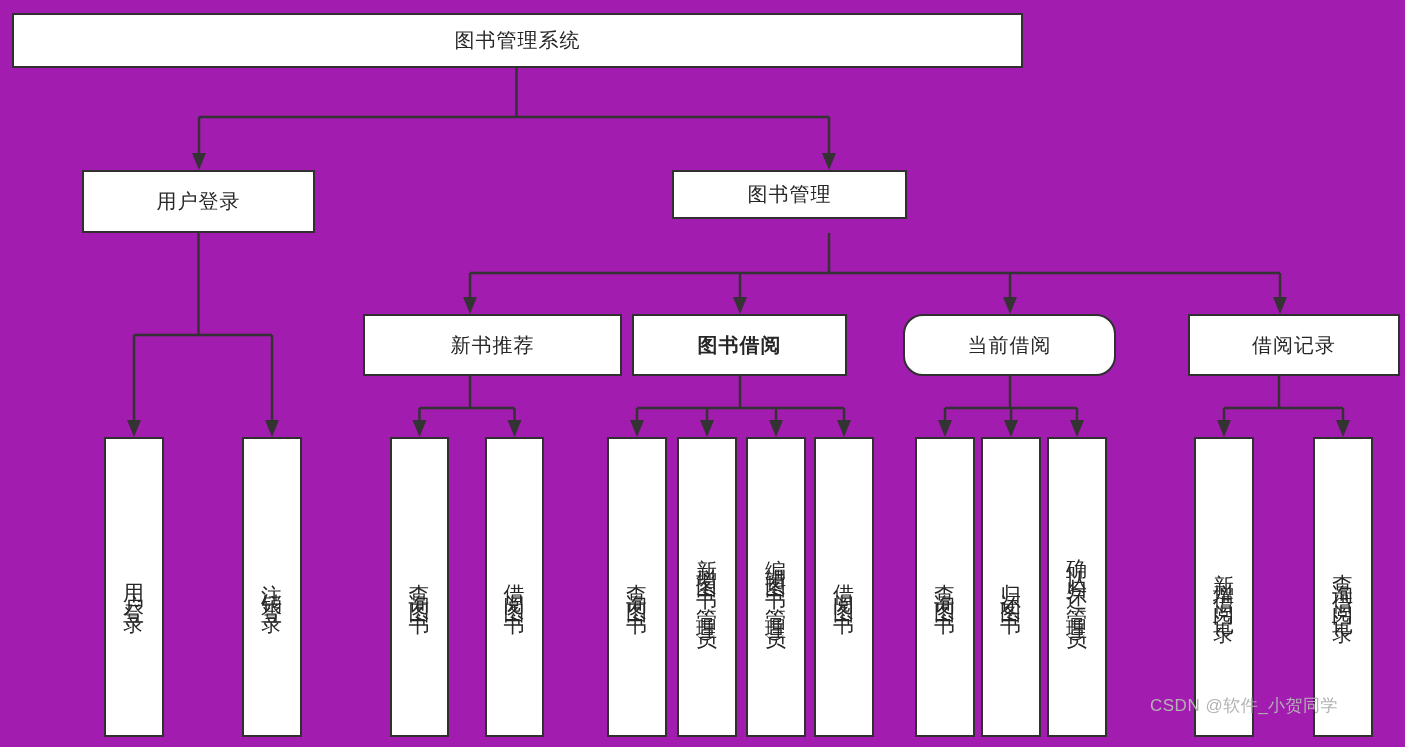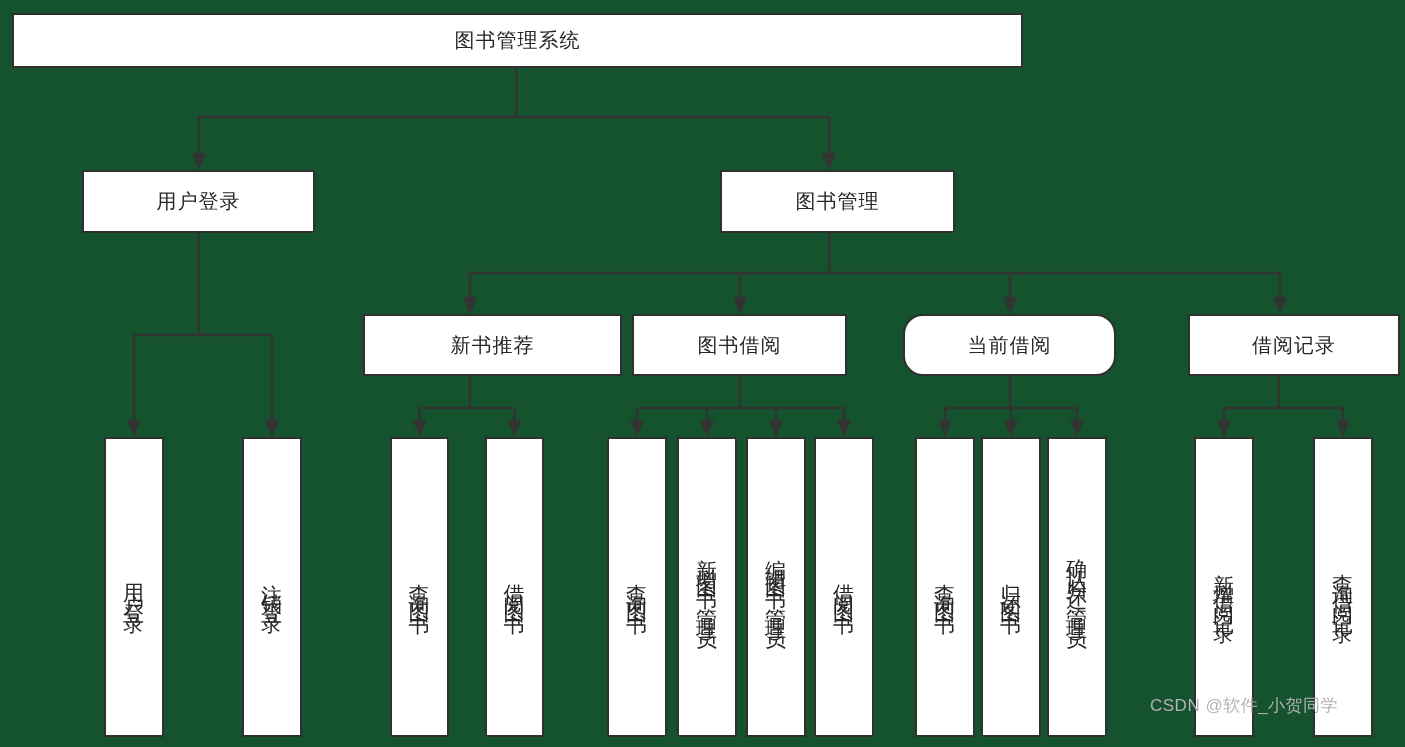--- a/index.html
+++ b/index.html
@@ -4,21 +4,21 @@
 <style>
   html, body {
     margin: 0;
     padding: 0;
     background: #ffffff;
   }
   #diagram {
     position: relative;
     width: 1405px;
     height: 747px;
-    background: #14532d;
+    background: #a21caf;
     font-family: "Liberation Sans", sans-serif;
     overflow: hidden;
   }
   #connectors {
     position: absolute;
     left: 0;
     top: 0;
     z-index: 1;
   }
   #connectors path.ln {
@@ -136,28 +136,28 @@
     <path class="ah" d="M1343,437 l-7,-17 h14 z"></path>
   </svg>
 
   <div class="node h" style="left:12px; top:13px; width:1011px; height:55px;">
     <span>图书管理系统</span>
   </div>
 
   <div class="node h" style="left:82px; top:170px; width:233px; height:63px;">
     <span>用户登录</span>
   </div>
-  <div class="node h" style="left:720px; top:170px; width:235px; height:63px;">
+  <div class="node h" style="left:672px; top:170px; width:235px; height:49px;">
     <span>图书管理</span>
   </div>
 
   <div class="node h" style="left:363px; top:314px; width:259px; height:62px;">
     <span>新书推荐</span>
   </div>
-  <div class="node h" style="left:632px; top:314px; width:215px; height:62px;">
+  <div class="node h" style="left:632px; top:314px; width:215px; height:62px;font-weight:bold;">
     <span>图书借阅</span>
   </div>
   <div class="node h" style="left:903px; top:314px; width:213px; height:62px;border-radius:20px;">
     <span>当前借阅</span>
   </div>
   <div class="node h" style="left:1172px; top:314px; width:212px; height:62px;margin-left:16px;">
     <span>借阅记录</span>
   </div>
 
   <div class="node v" style="left:104px; top:437px; width:60px; height:300px;">

